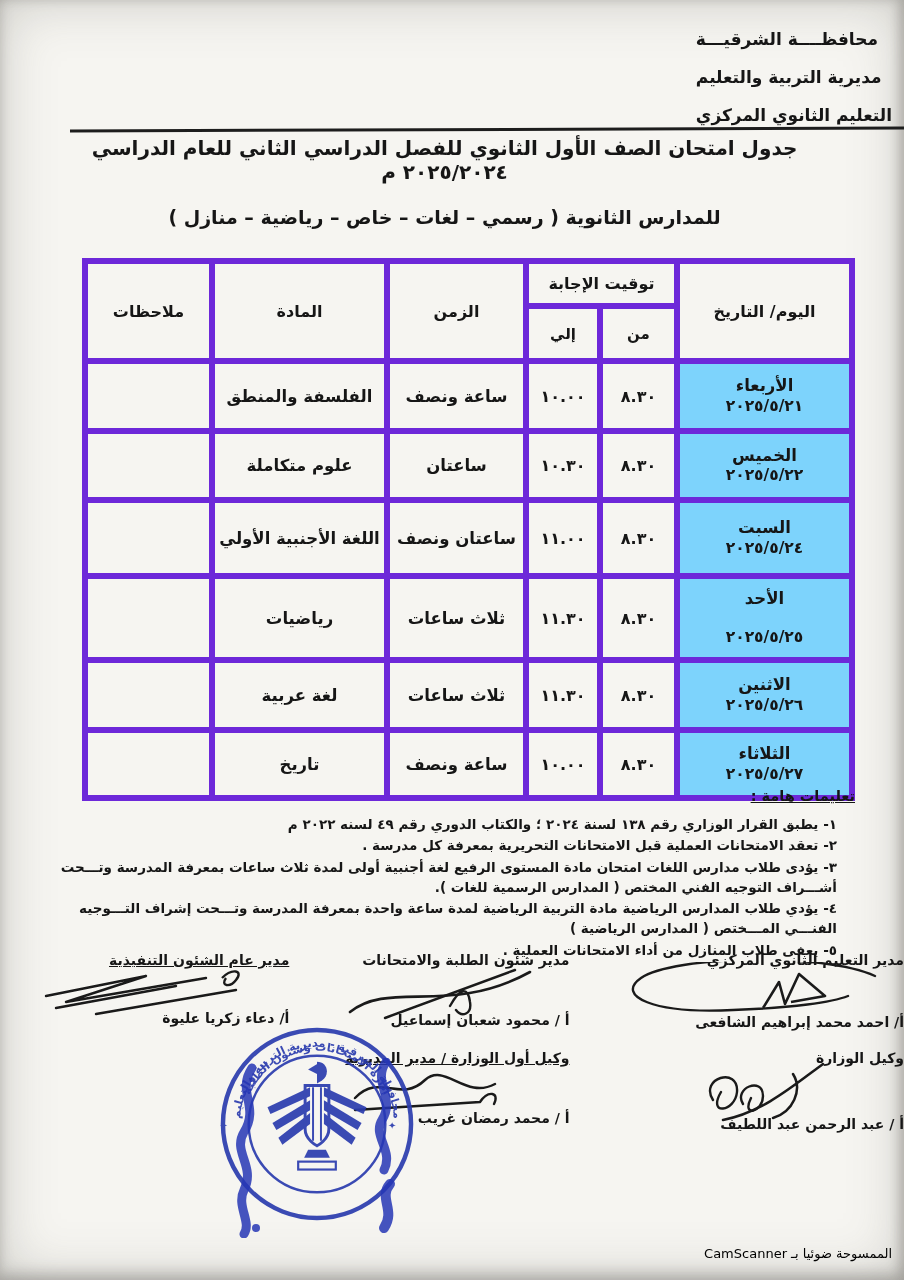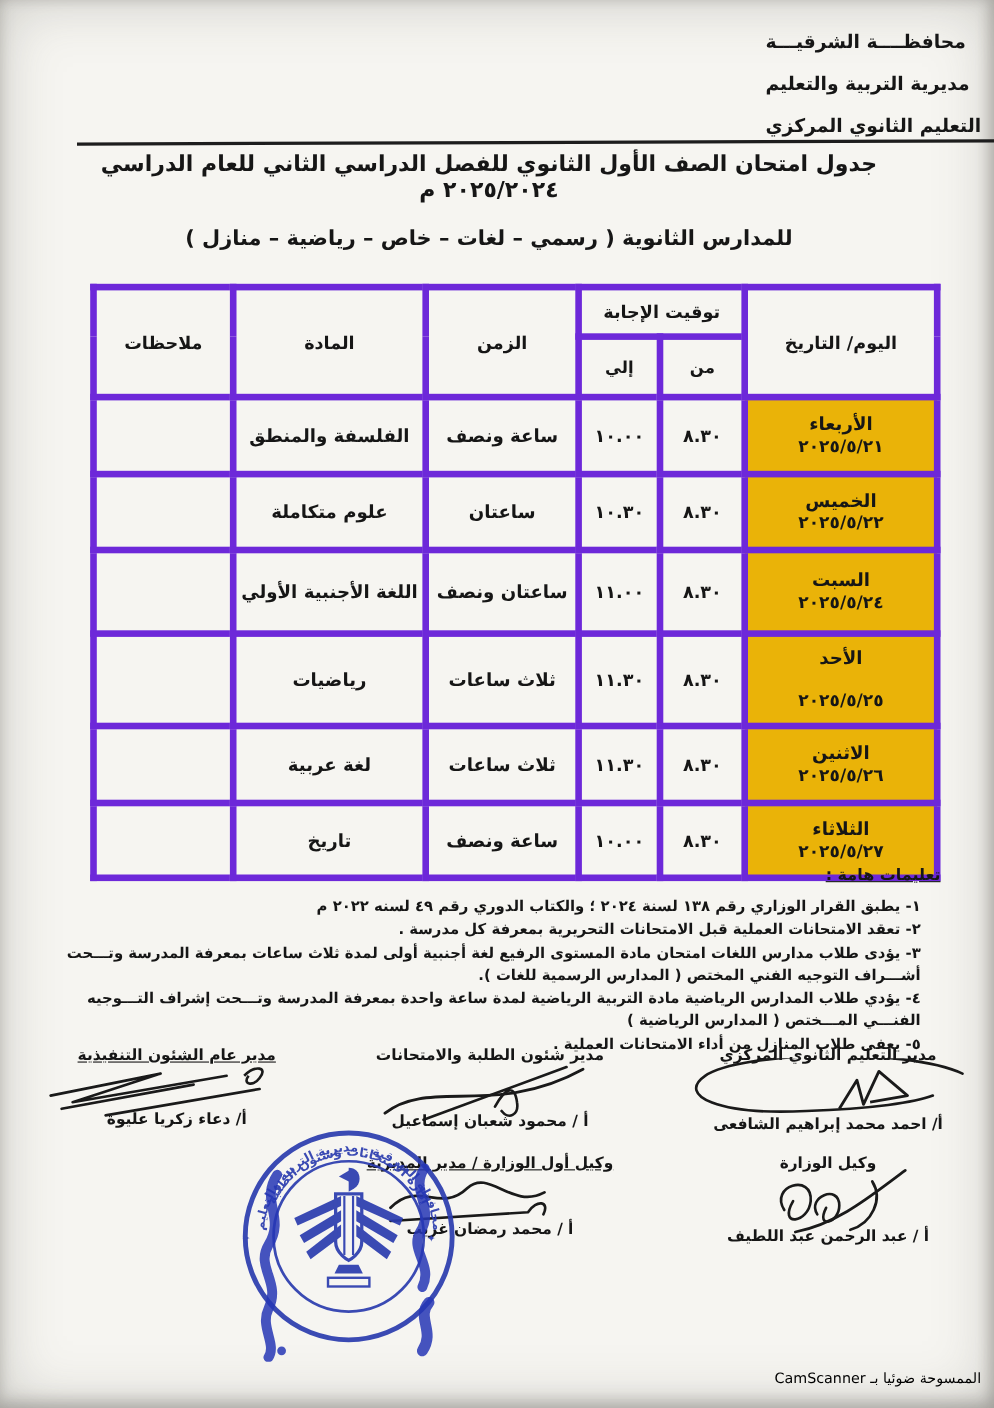--- a/index.html
+++ b/index.html
@@ -21,37 +21,37 @@
   .doc-title{position:absolute;top:136px;left:40px;right:55px;text-align:center;font-weight:bold;}
   .doc-title .t1{font-size:20px;letter-spacing:.2px;}
   .doc-title .t2{font-size:19px;margin-top:22px;}
   
   .sched-wrap{position:absolute;top:258px;right:49px;width:767px;}
   table.sched{border-collapse:collapse;width:767px;table-layout:fixed;direction:rtl;}
   table.sched th,table.sched td{border:6px solid #6d28d9;text-align:center;vertical-align:middle;font-weight:bold;padding:0 3px;}
   table.sched{border:3px solid #141414;}
   th.h-main{font-size:16px;}
   th.h-sub{font-size:15px;}
-  td.c-day{background:#eab308;font-size:16.5px;line-height:1.25;}
+  td.c-day{background:#7dd3fc;font-size:16.5px;line-height:1.25;}
   td.c-day .d-date{font-size:15.5px;letter-spacing:1px;}
   td.c-time{font-size:16px;letter-spacing:1px;}
   td.c-dur,td.c-subj{font-size:16.5px;}
   tr.r1{height:70px;} tr.r2{height:69px;} tr.r3{height:76px;}
   tr.r4{height:84px;} tr.r5{height:70px;} tr.r6{height:68px;}
   tr.r4 td.c-day .d-name{margin-bottom:18px;}
   
   .instr{position:absolute;top:788px;right:49px;left:40px;direction:rtl;}
   .instr-head{font-weight:bold;font-size:14.5px;text-decoration:underline;margin-bottom:10px;text-align:right;}
   .instr-list{font-weight:bold;font-size:13.5px;line-height:1.5;padding-right:18px;}
   .instr-item{margin:0 0 1px 0;}
   
   .sig-grid{position:absolute;right:0;left:0;direction:rtl;display:grid;grid-template-columns:37% 31% 32%;}
   .sig-grid.row-a{top:952px;}
   .sig-grid.row-b{top:1050px;}
-  .sig-block{position:relative;text-align:center;margin-left:32px;}
+  .sig-block{position:relative;margin-left:32px;}
   .sig-title{font-weight:bold;font-size:14px;white-space:nowrap;}
   .sig-title.u{text-decoration:underline;}
   .sig-name{font-weight:bold;font-size:14px;white-space:nowrap;margin-top:-6px;}
   .sig-svg{display:block;margin:-6px auto -10px auto;}
   
   .stamp{position:absolute;left:218px;top:1022px;opacity:.92;}
   .ink{position:absolute;pointer-events:none;}
   
   .scan-footer{position:absolute;top:1246px;right:12px;direction:rtl;font-size:13px;color:#000000;}
 </style>

